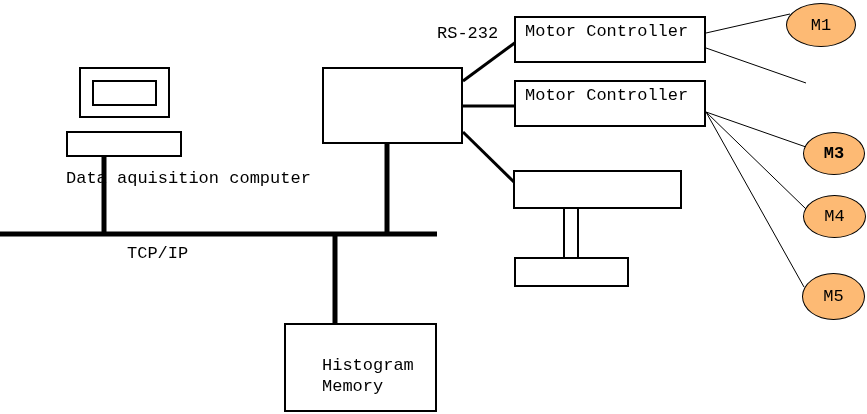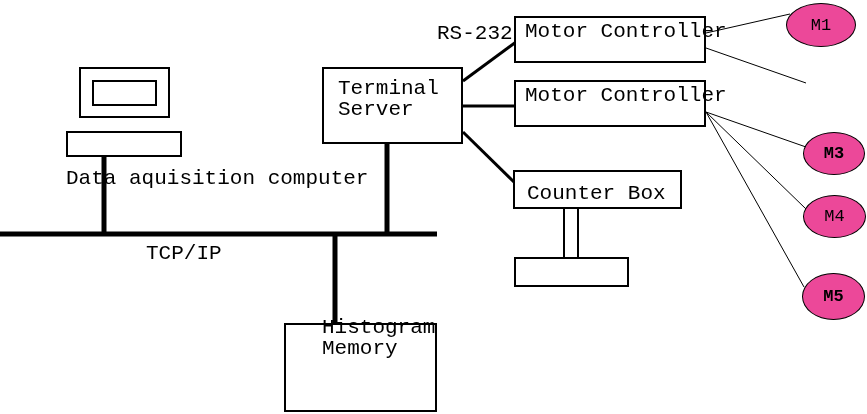--- a/index.html
+++ b/index.html
@@ -15,28 +15,28 @@
   .box{
     position:absolute;
     border:2px solid #000;
     background:#fff;
     box-sizing:border-box;
   }
   .ellipse{
     position:absolute;
     border:1px solid #000;
     border-radius:50%;
-    background:#ec4899;
+    background:#fdba74;
     box-sizing:border-box;
     display:flex;align-items:center;justify-content:center;
     font-size:17px;
   }
   .lbl{
     position:absolute;
-    font-size:21px;
+    font-size:17px;
     line-height:21px;
     white-space:pre-line;
     letter-spacing:0px;
   }
 </style>
 </head>
 <body>
 
 <div class="stage">
 
@@ -78,28 +78,25 @@
 
   <div class="ellipse" style="left:786px;top:3px;width:70px;height:44px;">
     <span>M1</span>
   </div>
   <div class="ellipse" style="left:803px;top:132px;width:62px;height:43px;font-weight:bold;">
     <span>M3</span>
   </div>
   <div class="ellipse" style="left:803px;top:195px;width:63px;height:43px;text-align:right;">
     <span>M4</span>
   </div>
-  <div class="ellipse" style="left:802px;top:273px;width:63px;height:47px;font-weight:bold;">
+  <div class="ellipse" style="left:802px;top:273px;width:63px;height:47px;">
     <span>M5</span>
   </div>
 
   <div class="lbl" style="left:66px;top:168px;">Data aquisition computer</div>
-  <div class="lbl" style="left:146px;top:243px;">TCP/IP</div>
+  <div class="lbl" style="left:127px;top:243px;">TCP/IP</div>
   <div class="lbl" style="left:437px;top:23px;">RS-232</div>
-  <div class="lbl" style="left:338px;top:78px;">Terminal
-Server</div>
   <div class="lbl" style="left:525px;top:21px;">Motor Controller</div>
   <div class="lbl" style="left:525px;top:85px;">Motor Controller</div>
-  <div class="lbl" style="left:527px;top:183px;">Counter Box</div>
-  <div class="lbl" style="left:322px;top:317px;">Histogram
+  <div class="lbl" style="left:322px;top:355px;">Histogram
 Memory</div>
 
 </div>
 
 </body></html>

